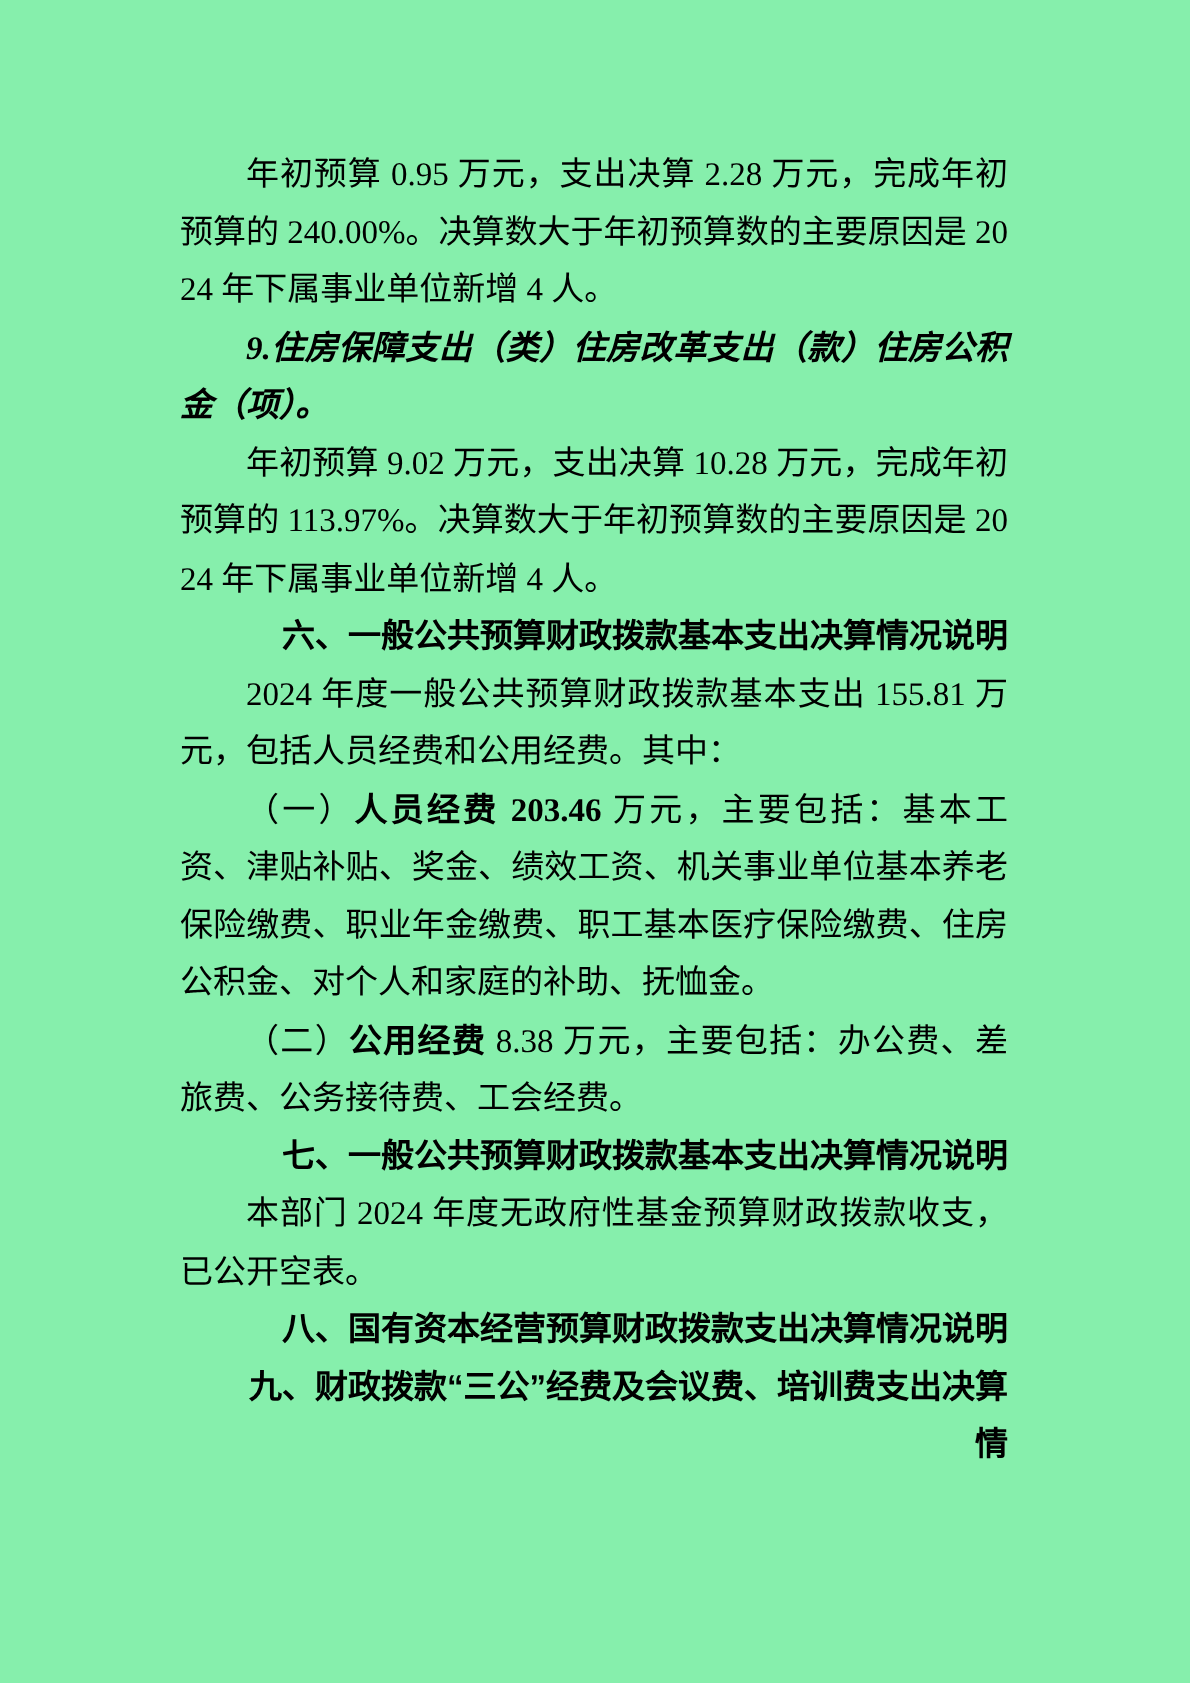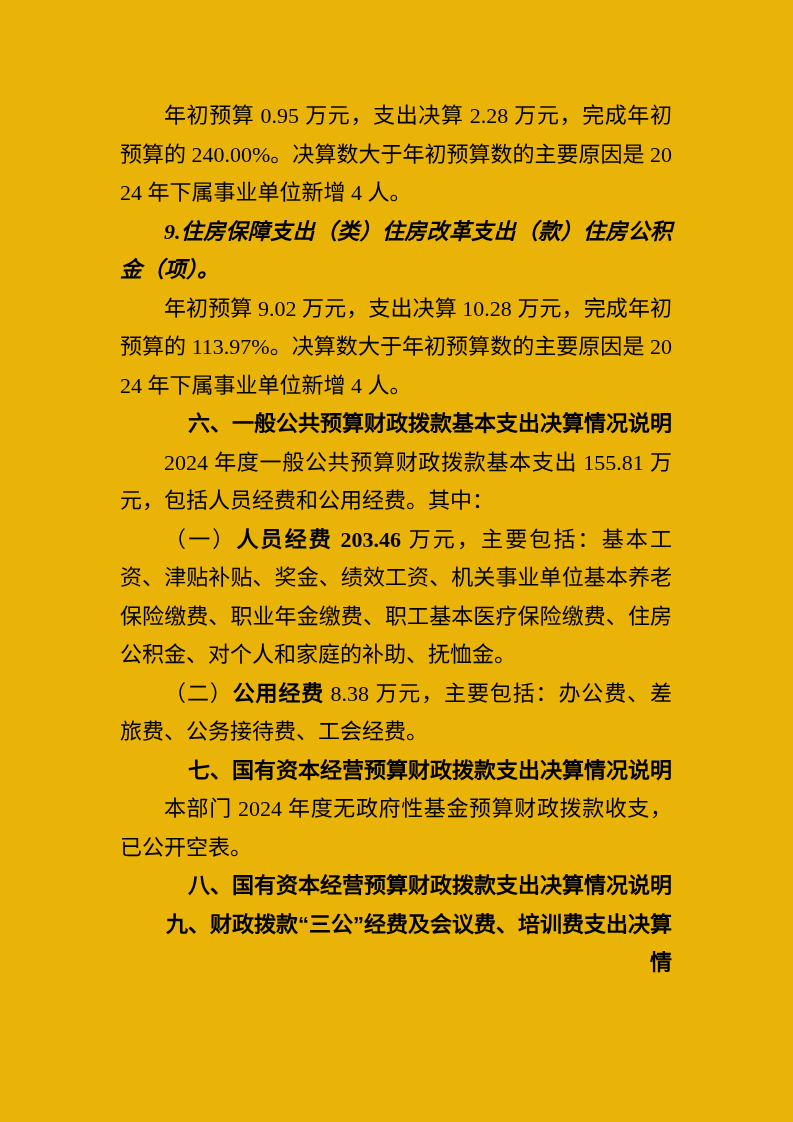--- a/index.html
+++ b/index.html
@@ -4,21 +4,21 @@
 <style>
   html, body {
     margin: 0;
     padding: 0;
     background: #ffffff;
   }
   .page {
     position: relative;
     width: 793px;
     height: 1122px;
-    background: #eab308;
+    background: #86efac;
     overflow: hidden;
   }
   .content {
     position: absolute;
     left: 120px;
     top: 97px;
     width: 552px;
     color: #000000;
     font-family: "Liberation Serif", "DejaVu Serif", serif;
     font-size: 22px;
@@ -51,18 +51,18 @@
 
 <div class="page">
   <div class="content">
       <p class="paragraph"><span>年初预算 0.95 万元，支出决算 2.28 万元，完成年初预算的 240.00%。决算数大于年初预算数的主要原因是 2024 年下属事业单位新增 4 人。</span></p>
       <p class="subheading"><span class="bold">9.住房保障支出（类）住房改革支出（款）住房公积金（项）。</span></p>
       <p class="paragraph"><span>年初预算 9.02 万元，支出决算 10.28 万元，完成年初预算的 113.97%。决算数大于年初预算数的主要原因是 2024 年下属事业单位新增 4 人。</span></p>
       <p class="section-heading"><span class="bold">六、一般公共预算财政拨款基本支出决算情况说明</span></p>
       <p class="paragraph"><span>2024 年度一般公共预算财政拨款基本支出 155.81 万元，包括人员经费和公用经费。其中：</span></p>
       <p class="paragraph"><span>（一）</span><span class="bold">人员经费 203.46</span><span> 万元，主要包括：基本工资、津贴补贴、奖金、绩效工资、机关事业单位基本养老保险缴费、职业年金缴费、职工基本医疗保险缴费、住房公积金、对个人和家庭的补助、抚恤金。</span></p>
       <p class="paragraph"><span>（二）</span><span class="bold">公用经费</span><span> 8.38 万元，主要包括：办公费、差旅费、公务接待费、工会经费。</span></p>
-      <p class="section-heading"><span class="bold">七、国有资本经营预算财政拨款支出决算情况说明</span></p>
+      <p class="section-heading"><span class="bold">七、一般公共预算财政拨款基本支出决算情况说明</span></p>
       <p class="paragraph"><span>本部门 2024 年度无政府性基金预算财政拨款收支，已公开空表。</span></p>
       <p class="section-heading"><span class="bold">八、国有资本经营预算财政拨款支出决算情况说明</span></p>
       <p class="section-heading"><span class="bold">九、财政拨款“三公”经费及会议费、培训费支出决算情</span></p>
     </div>
 </div>
 
 </body></html>

